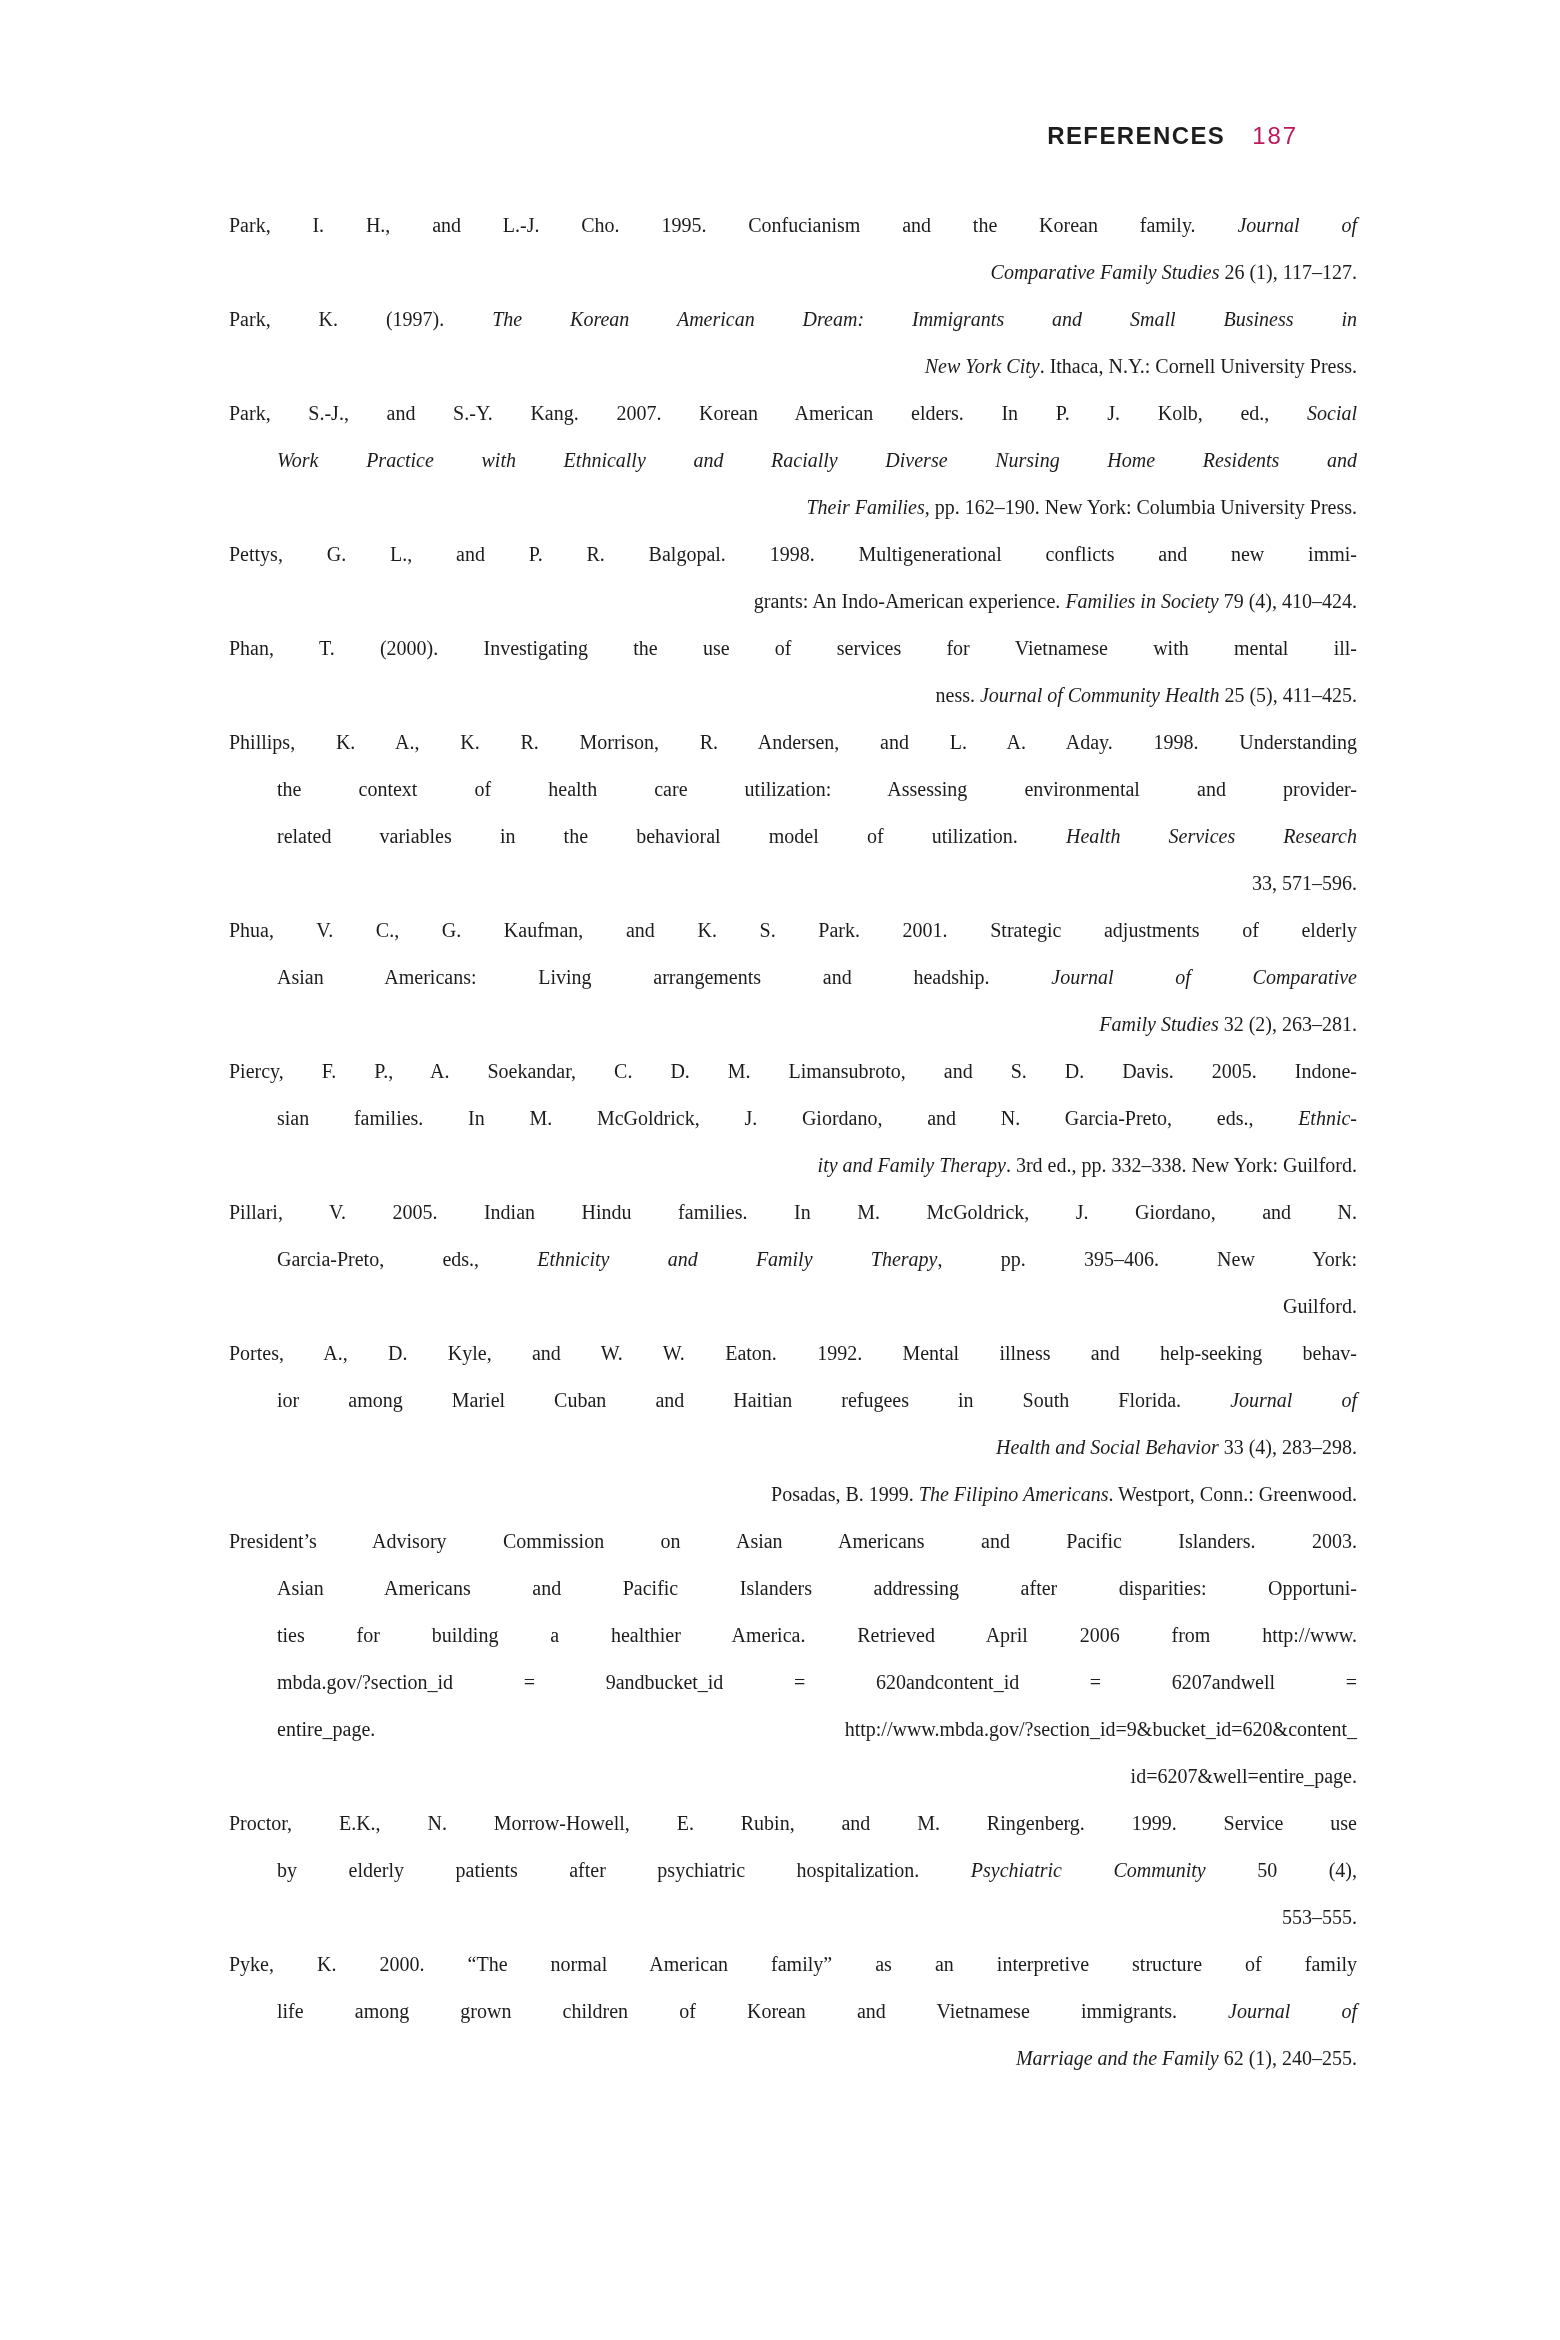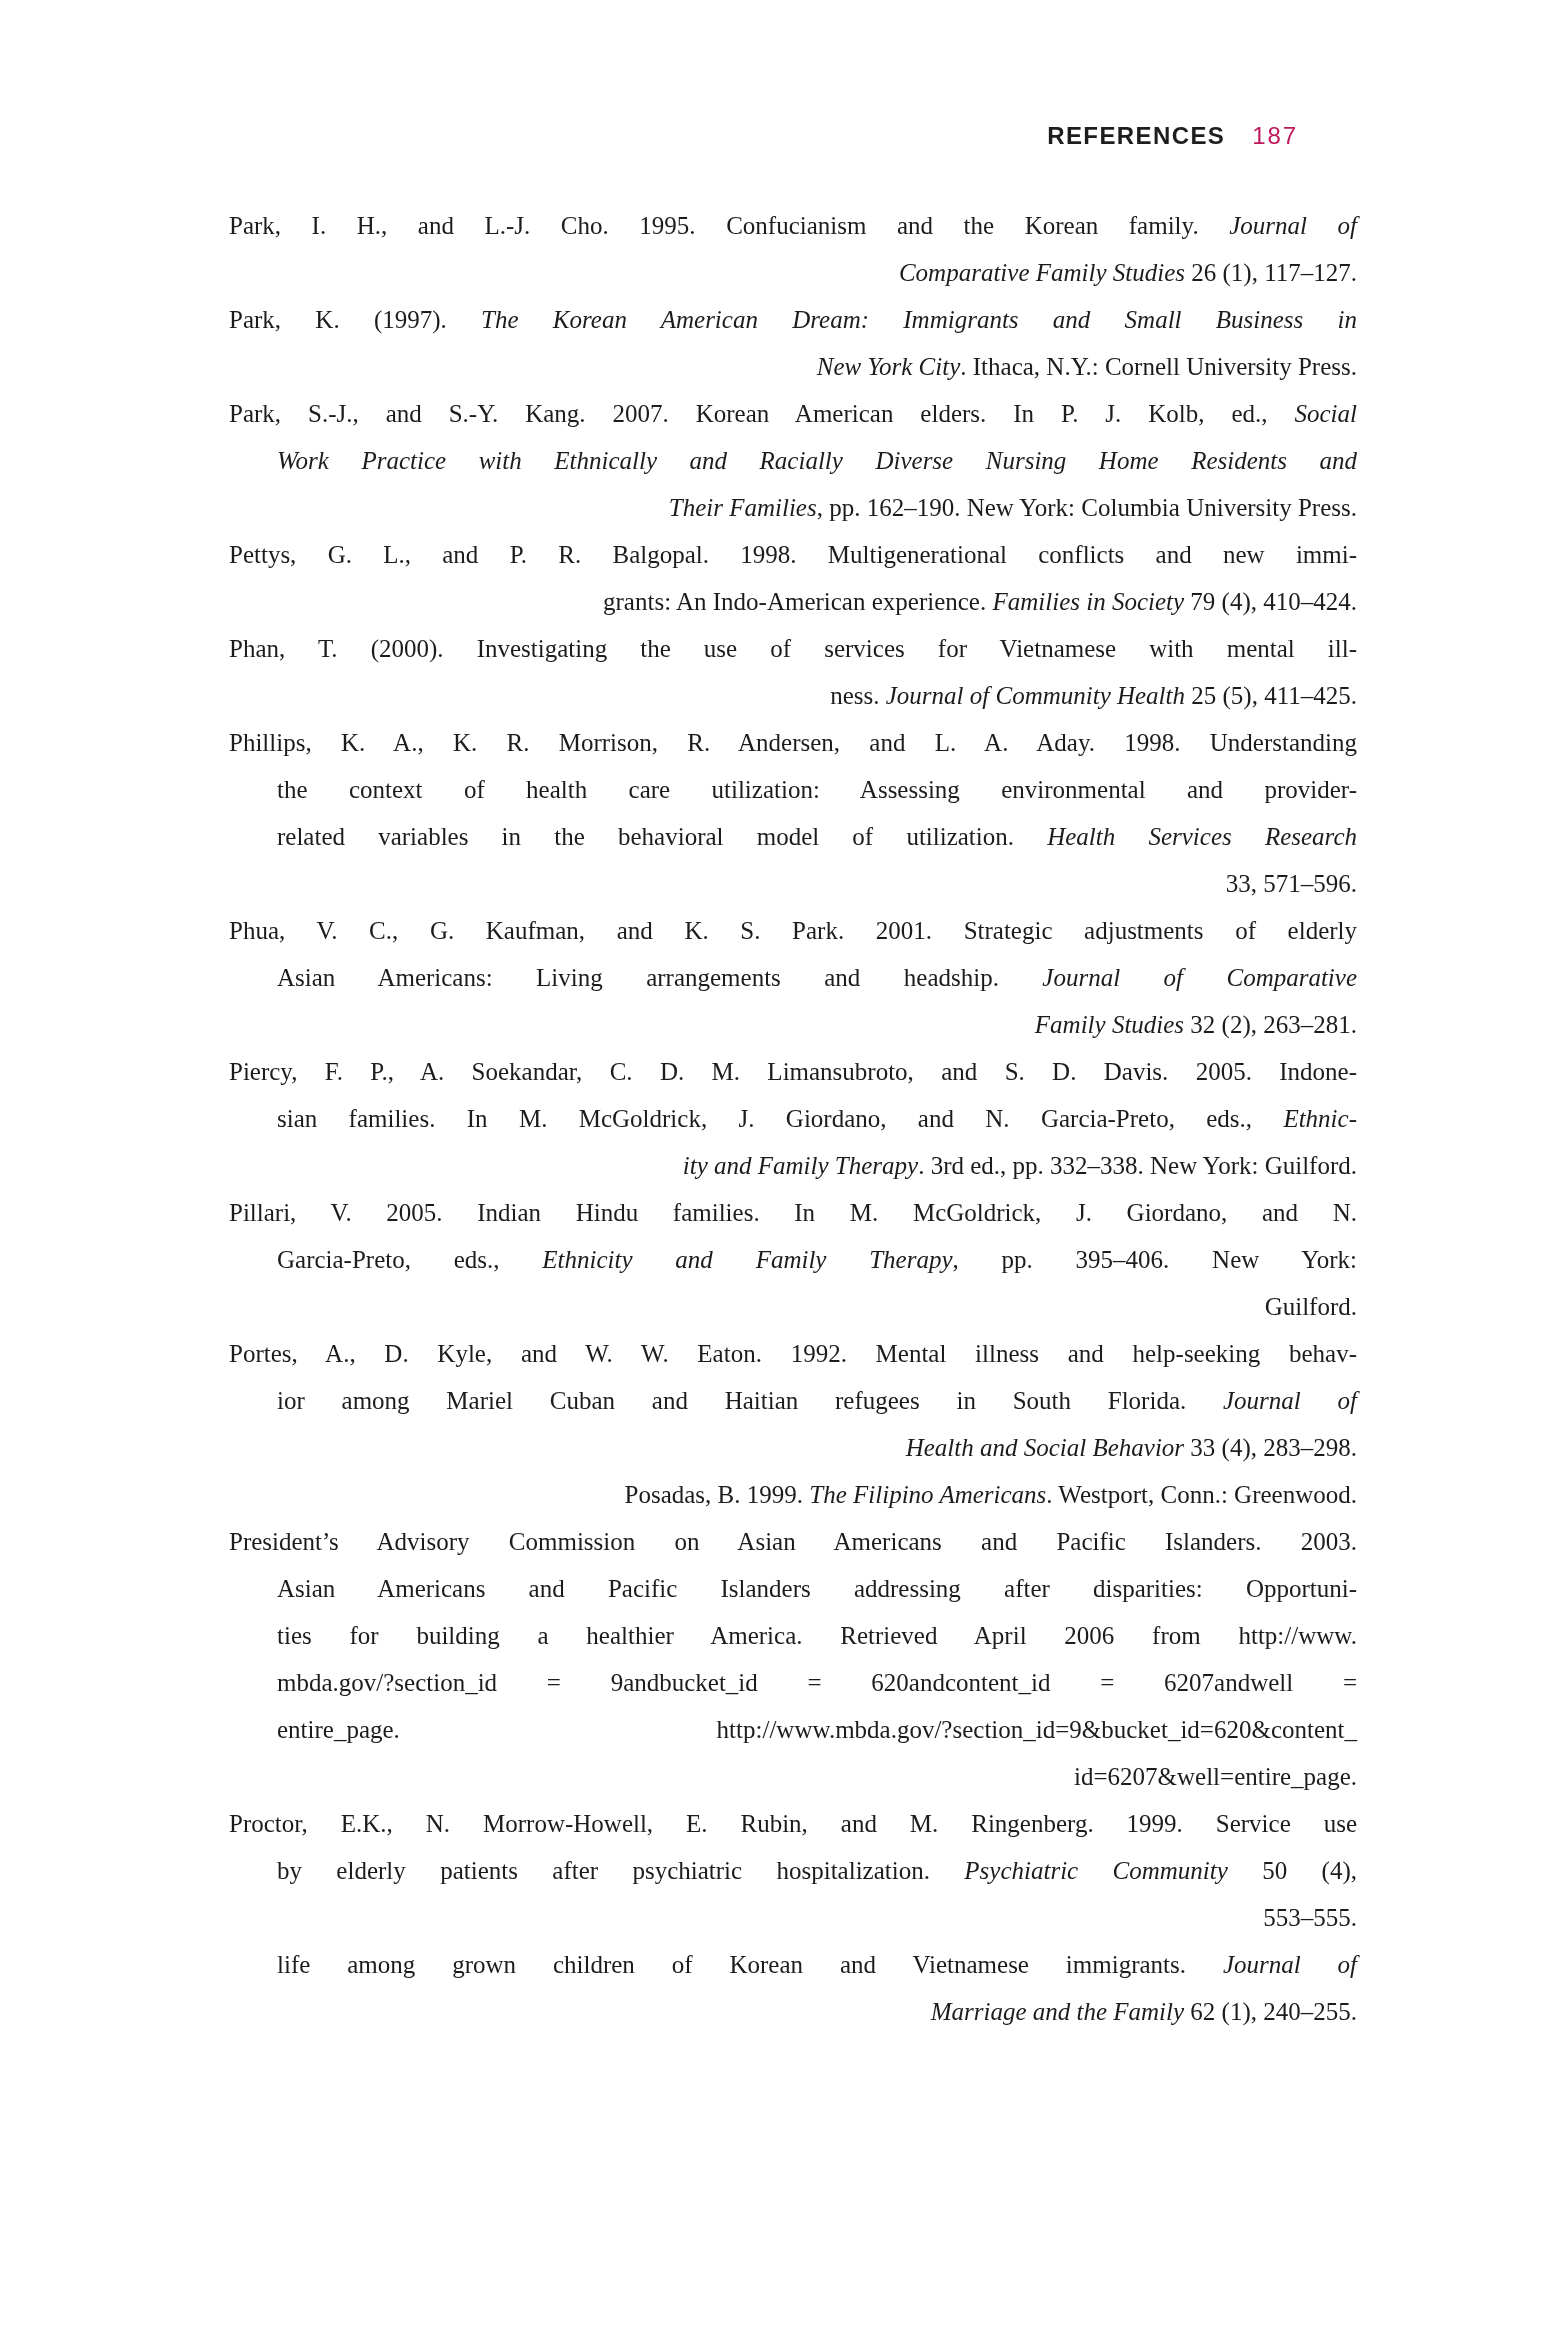--- a/index.html
+++ b/index.html
@@ -35,21 +35,21 @@
     font-size: 24px;
     letter-spacing: 1.9px;
     color: #be185d;
     margin-left: 27px;
   }
   .references {
     position: absolute;
     left: 229px;
     top: 202px;
     width: 1128px;
-    font-size: 25px;
+    font-size: 20px;
     line-height: 47px;
     color: #1c1c1c;
   }
   .entry { margin: 0; padding: 0; }
   .line {
     text-align: right;
     white-space: normal;
   }
   .line.just {
     text-align: justify;
@@ -128,18 +128,19 @@
         <div class="line cont just"><span>mbda.gov/?section_id = 9andbucket_id = 620andcontent_id = 6207andwell =</span></div>
         <div class="line cont just"><span>entire_page. http://www.mbda.gov/?section_id=9&amp;bucket_id=620&amp;content_</span></div>
         <div class="line cont"><span>id=6207&amp;well=entire_page.</span></div>
       </div>
       <div class="entry">
         <div class="line just"><span>Proctor, E.K., N. Morrow-Howell, E. Rubin, and M. Ringenberg. 1999. Service use</span></div>
         <div class="line cont just"><span>by elderly patients after psychiatric hospitalization. </span><em>Psychiatric Community</em><span> 50 (4),</span></div>
         <div class="line cont"><span>553–555.</span></div>
       </div>
       <div class="entry">
+        <div class="line just"><span>Pyke, K. 2000. “The normal American family” as an interpretive structure of family</span></div>
         <div class="line cont just"><span>life among grown children of Korean and Vietnamese immigrants. </span><em>Journal of</em></div>
         <div class="line cont"><em>Marriage and the Family</em><span> 62 (1), 240–255.</span></div>
       </div>
     </div>
 </div>
 
 
 </body></html>

